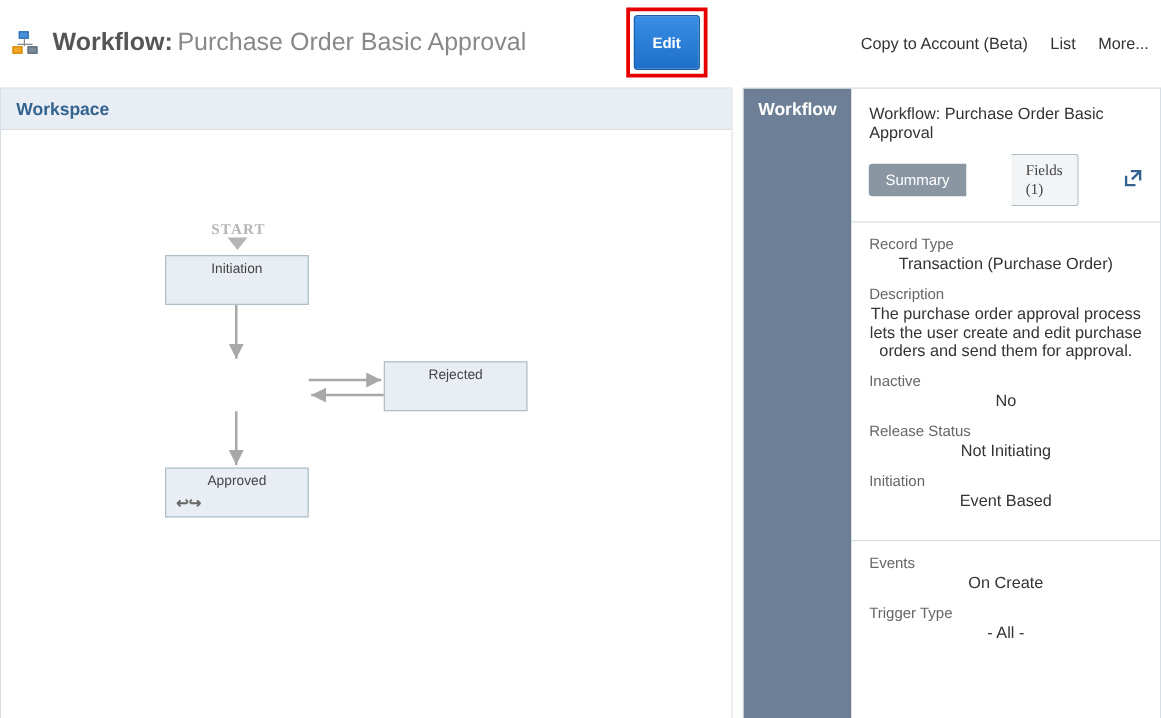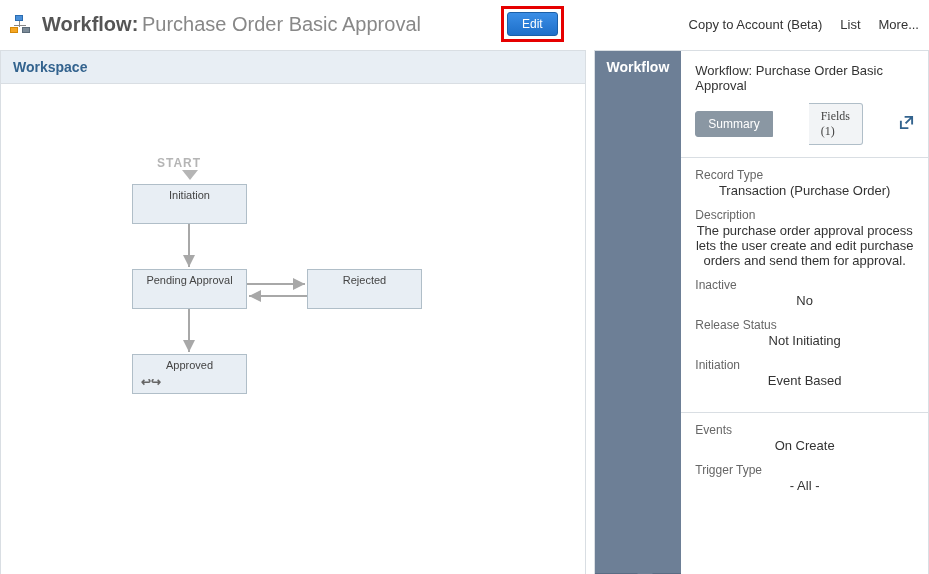--- a/index.html
+++ b/index.html
@@ -57,25 +57,25 @@
     color: #888;
   }
   .edit-highlight {
     border: 3px solid #e60000;
     padding: 3px;
     margin-left: 70px;
   }
   .edit-btn {
     background: linear-gradient(#3a8ee6, #1e6fc9);
     color: #fff;
-    font-weight: 400;
+    font-weight: 700;
     font-size: 12px;
     border: 1px solid #1a5fa8;
     border-radius: 3px;
-    padding: 4px 14px;
+    padding: 14px 14px;
     cursor: pointer;
   }
   .header-right {
     margin-left: auto;
     display: flex;
     gap: 18px;
     font-size: 13px;
     color: #333;
     justify-content: flex-end;
   }
@@ -250,28 +250,25 @@
     <span>Copy to Account (Beta)</span>
     <span>List</span>
     <span>More...</span>
   </div>
 </div>
 
 <div class="main">
   <div class="workspace">
     <div class="workspace-header">Workspace</div>
     <div class="canvas">
-      <div class="start-label" style="left:156px; top:72px;">START</div>
+      <div class="start-label" style="left:168px; top:72px;font-family:Liberation Serif, serif;">START</div>
       <div class="arrow-down" style="left:181px; top:86px;"></div>
 
       <div class="node" style="left:131px; top:100px;">
         <span>Initiation</span>
-      </div>
-      <div class="node" style="left:131px; top:185px;">
-        <span>Pending Approval</span>
       </div>
       <div class="node" style="left:306px; top:185px;">
         <span>Rejected</span>
       </div>
       <div class="node" style="left:131px; top:270px;">
         <span>Approved</span>
         <span class="loop-icon">↩↪</span>
       </div>
 
       <svg class="connectors">

